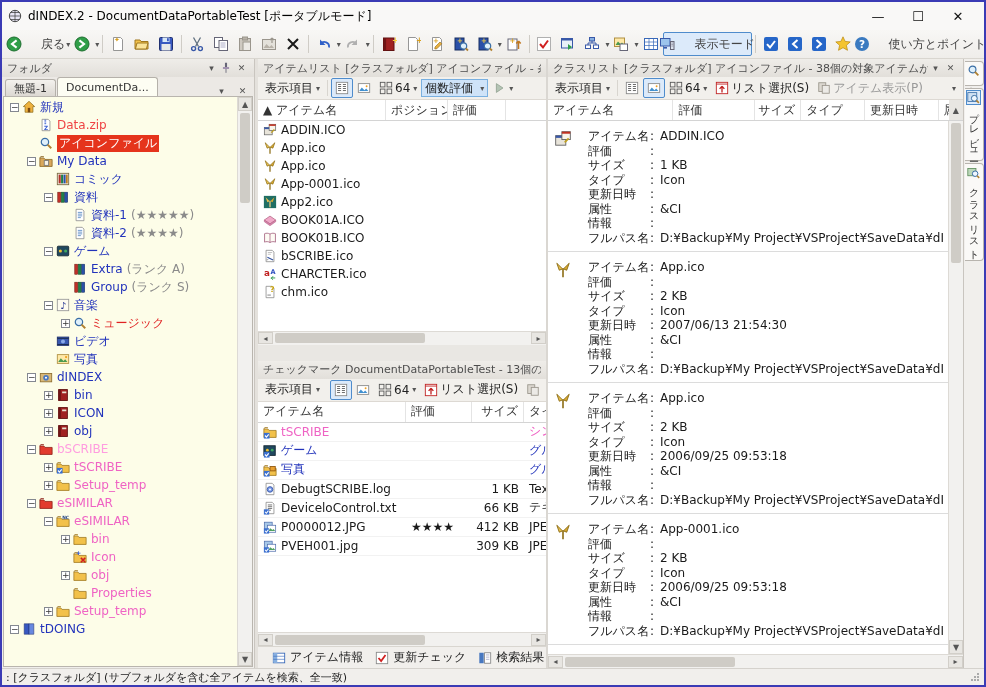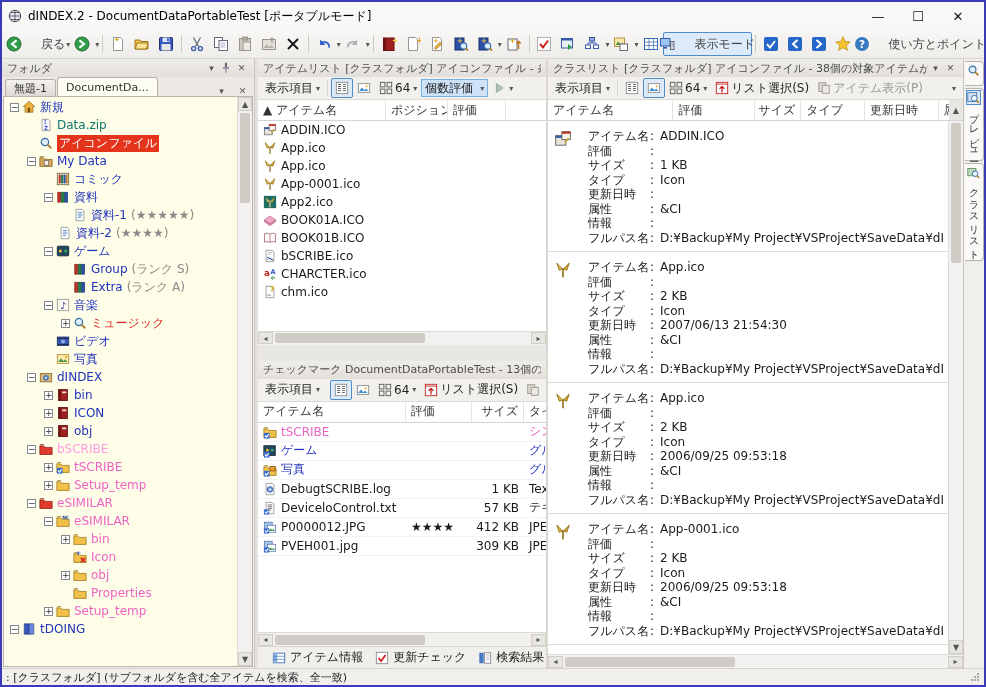--- a/index.html
+++ b/index.html
@@ -35,21 +35,21 @@
   .tabrow { height:19px; display:flex; align-items:flex-end; background:#ece9e5; padding-left:3px; flex:none; }
   .tab { height:17px; padding:0 8px; border:1px solid #b5b1aa; border-bottom:none; border-radius:3px 3px 0 0; background:linear-gradient(#f4f2ee,#dcd8d2); display:flex; align-items:center; font-size:11px; color:#333; margin-right:1px; white-space:nowrap; }
   .tab.active { background:#fdfdf3; height:19px; }
   .tree-wrap { flex:1; display:flex; min-height:0; border:1px solid #b9b5ae; margin:0 1px 1px 1px; background:#fdfde8; }
   .tree { flex:1; overflow:hidden; padding-top:1px; }
   .trow { height:18px; display:flex; align-items:center; white-space:nowrap; }
   .exp { width:9px; height:9px; border:1px solid #848890; background:#fff; font-size:9px; line-height:7px; text-align:center; color:#333; margin-right:3px; flex:none; }
   .exp.none { visibility:hidden; }
   .tlabel { margin-left:4px; }
   .tlabel.blue { color:#2233bb; }
-  .tlabel.muted { color:#0f766e; }
+  .tlabel.muted { color:#ef4444; }
   .tlabel.pink { color:#ef63c4; }
   .tlabel.lightpink { color:#ff9ce0; }
   .tlabel.red { color:#e02222; }
   .tlabel.selected { background:#e5341c; color:#fff; padding:0 2px; }
   .textra { color:#8a8a8a; margin-left:4px; }
 
   
   .vsb { width:15px; flex:none; background:#f2f1ef; border-left:1px solid #dddad5; display:flex; flex-direction:column; }
   .vsb .arr { height:14px; display:flex; align-items:center; justify-content:center; font-size:8px; color:#555; background:#e8e6e2; border:1px solid #d2cfc9; }
   .vsb .thumb { height:90px; background:#cfccc6; border-radius:2px; margin:2px 2px; }
@@ -507,21 +507,21 @@
        <span class="exp none">−</span>
        <span class="icon">
                 <svg width="14" height="14" viewBox="0 0 16 16">
                   <path d="M3.5 1.5h7l2 2v11h-9z" fill="#fff" stroke="#8a8a8a" stroke-width=".9"></path>
                   <path d="M5.5 5h5M5.5 7h5M5.5 9h5M5.5 11h3.5" stroke="#4a80c0" stroke-width=".9"></path>
                 </svg>
               </span>
        <span class="tlabel blue ">資料-1</span>
        <span class="textra">(★★★★★)</span>
      </div>
-            <div class="trow" style="padding-left:42px">
+            <div class="trow" style="padding-left:57px">
        <span class="exp none">−</span>
        <span class="icon">
                 <svg width="14" height="14" viewBox="0 0 16 16">
                   <path d="M3.5 1.5h7l2 2v11h-9z" fill="#fff" stroke="#8a8a8a" stroke-width=".9"></path>
                   <path d="M5.5 5h5M5.5 7h5M5.5 9h5M5.5 11h3.5" stroke="#4a80c0" stroke-width=".9"></path>
                 </svg>
               </span>
        <span class="tlabel blue ">資料-2</span>
        <span class="textra">(★★★★)</span>
      </div>
@@ -539,34 +539,34 @@
      </div>
             <div class="trow" style="padding-left:57px">
        <span class="exp none">−</span>
        <span class="icon">
                 <svg width="14" height="14" viewBox="0 0 16 16">
                   <rect x="2" y="2.5" width="3.4" height="11.5" fill="#c03028" stroke="#701810" stroke-width=".6"></rect>
                   <rect x="6" y="2.5" width="3.4" height="11.5" fill="#208048" stroke="#104824" stroke-width=".6"></rect>
                   <rect x="10" y="2.5" width="3.4" height="11.5" fill="#2a50a8" stroke="#182e60" stroke-width=".6"></rect>
                 </svg>
               </span>
-       <span class="tlabel blue ">Group</span>
-       <span class="textra">(ランク S)</span>
+       <span class="tlabel blue ">Extra</span>
+       <span class="textra">(ランク A)</span>
      </div>
             <div class="trow" style="padding-left:57px">
        <span class="exp none">−</span>
        <span class="icon">
                 <svg width="14" height="14" viewBox="0 0 16 16">
                   <rect x="2" y="2.5" width="3.4" height="11.5" fill="#c03028" stroke="#701810" stroke-width=".6"></rect>
                   <rect x="6" y="2.5" width="3.4" height="11.5" fill="#208048" stroke="#104824" stroke-width=".6"></rect>
                   <rect x="10" y="2.5" width="3.4" height="11.5" fill="#2a50a8" stroke="#182e60" stroke-width=".6"></rect>
                 </svg>
               </span>
-       <span class="tlabel blue ">Extra</span>
-       <span class="textra">(ランク A)</span>
+       <span class="tlabel blue ">Group</span>
+       <span class="textra">(ランク S)</span>
      </div>
             <div class="trow" style="padding-left:40px">
        <span class="exp ">−</span>
        <span class="icon">
                 <svg width="14" height="14" viewBox="0 0 16 16">
                   <rect x="1.5" y="1.5" width="13" height="13" fill="#fdfbef" stroke="#999"></rect>
                   <text x="8" y="12.5" font-size="11" text-anchor="middle" fill="#203090">♪</text>
                 </svg>
               </span>
        <span class="tlabel blue ">音楽</span>
@@ -1146,21 +1146,21 @@
                   <svg width="14" height="14" viewBox="0 0 16 16">
                     <path d="M3.5 1.5h7l2 2v11h-9z" fill="#fff" stroke="#8a8a8a" stroke-width=".9"></path>
                     <path d="M5.5 4.5h5M5.5 6.5h5M5.5 8.5h5M5.5 10.5h3.5" stroke="#555" stroke-width=".9"></path>
                     <rect x="1" y="9.5" width="6" height="6" fill="#3a6fd0"></rect>
                     <path d="M2.3 12.3l1.5 1.7 2.4-3" stroke="#fff" stroke-width="1.2" fill="none"></path>
                   </svg>
                 </span>
                 <span>DeviceloControl.txt</span>
               </span>
        <span class="cell" style="width:66px"></span>
-       <span class="cell r" style="width:52px">57 KB</span>
+       <span class="cell r" style="width:52px">66 KB</span>
        <span class="cell " style="flex:1">テキス</span>
      </div>
             <div class="lrow">
        <span class="cell name-cell " style="width:148px">
                 <span class="icon">
                   <svg width="14" height="14" viewBox="0 0 16 16">
                     <rect x="1.5" y="2.5" width="9" height="8" fill="#a8c8e8" stroke="#4868a8" stroke-width=".8"></rect>
                     <rect x="5" y="6" width="9.5" height="8" fill="#fff" stroke="#4868a8" stroke-width=".8"></rect>
                     <path d="M6 12.5l2.4-3 2.4 2 1.2-1.2 2 2.2z" fill="#50a060"></path>
                     <rect x="1" y="9.5" width="6" height="6" fill="#3a6fd0"></rect>

